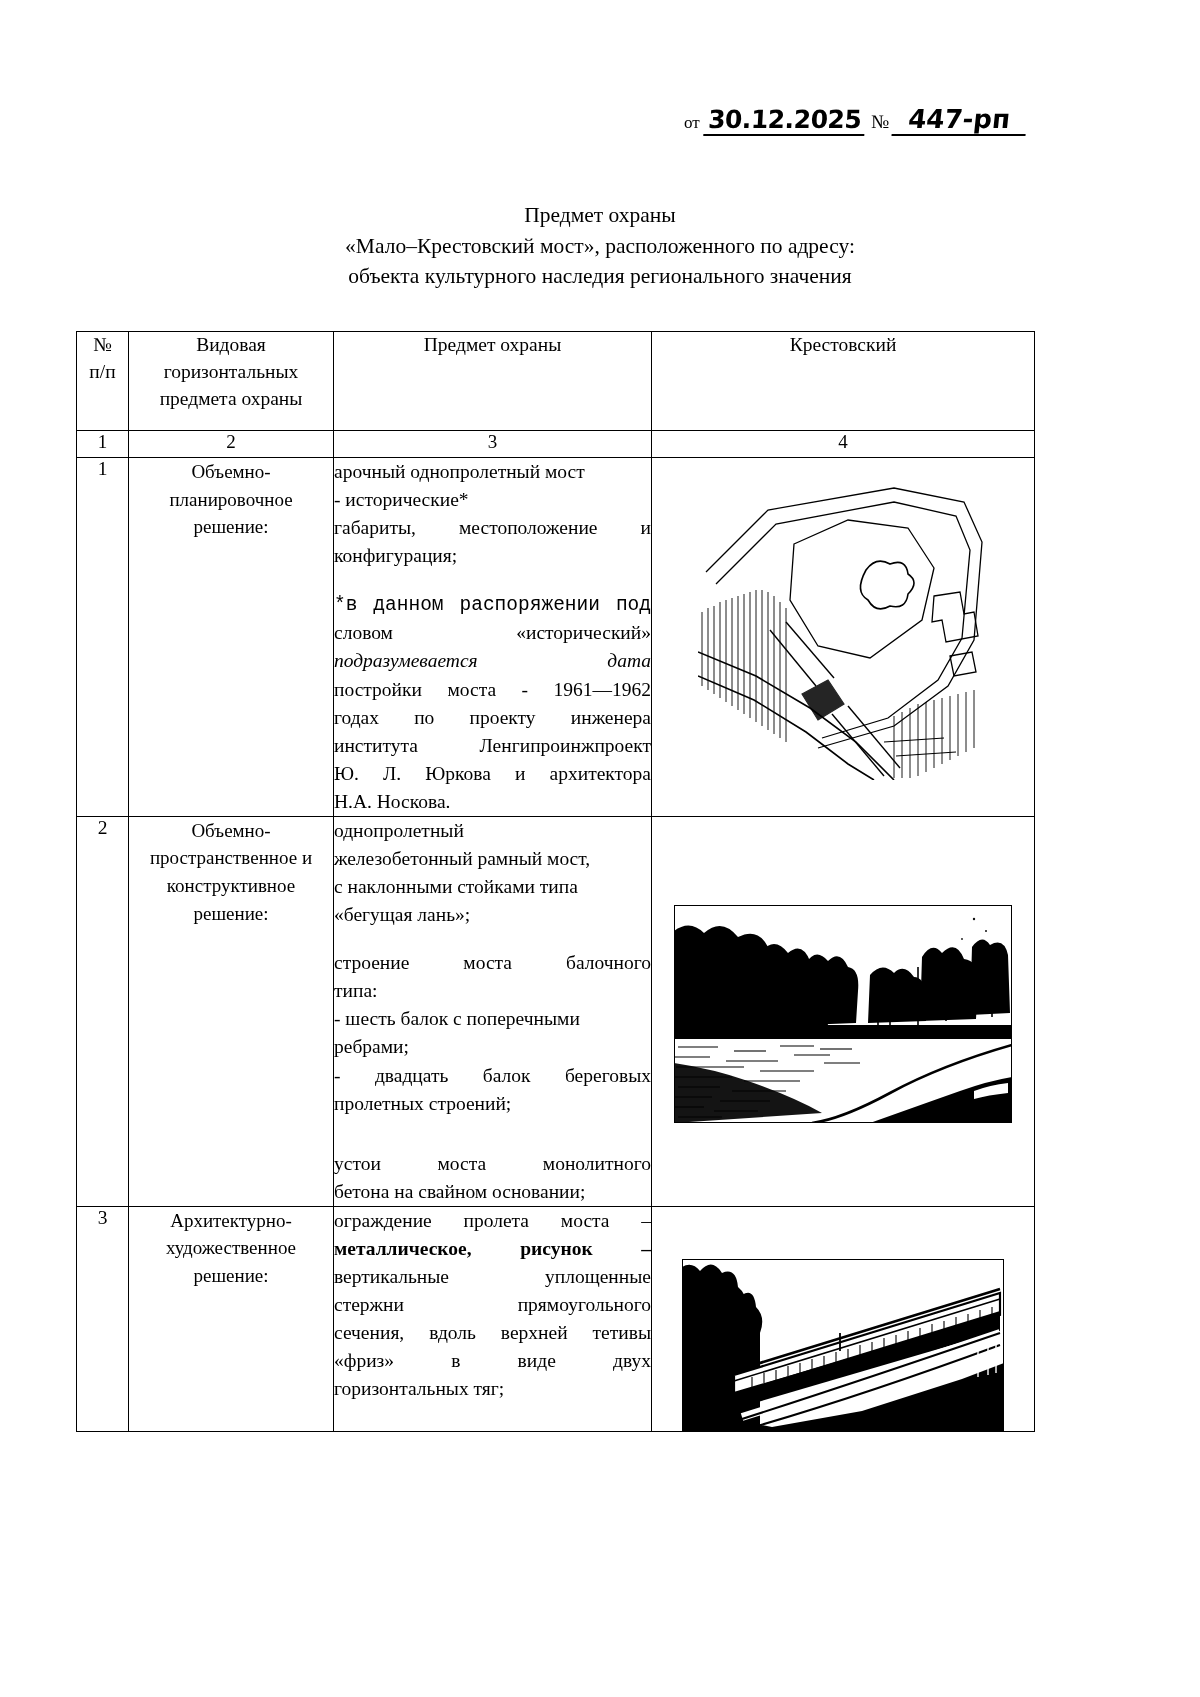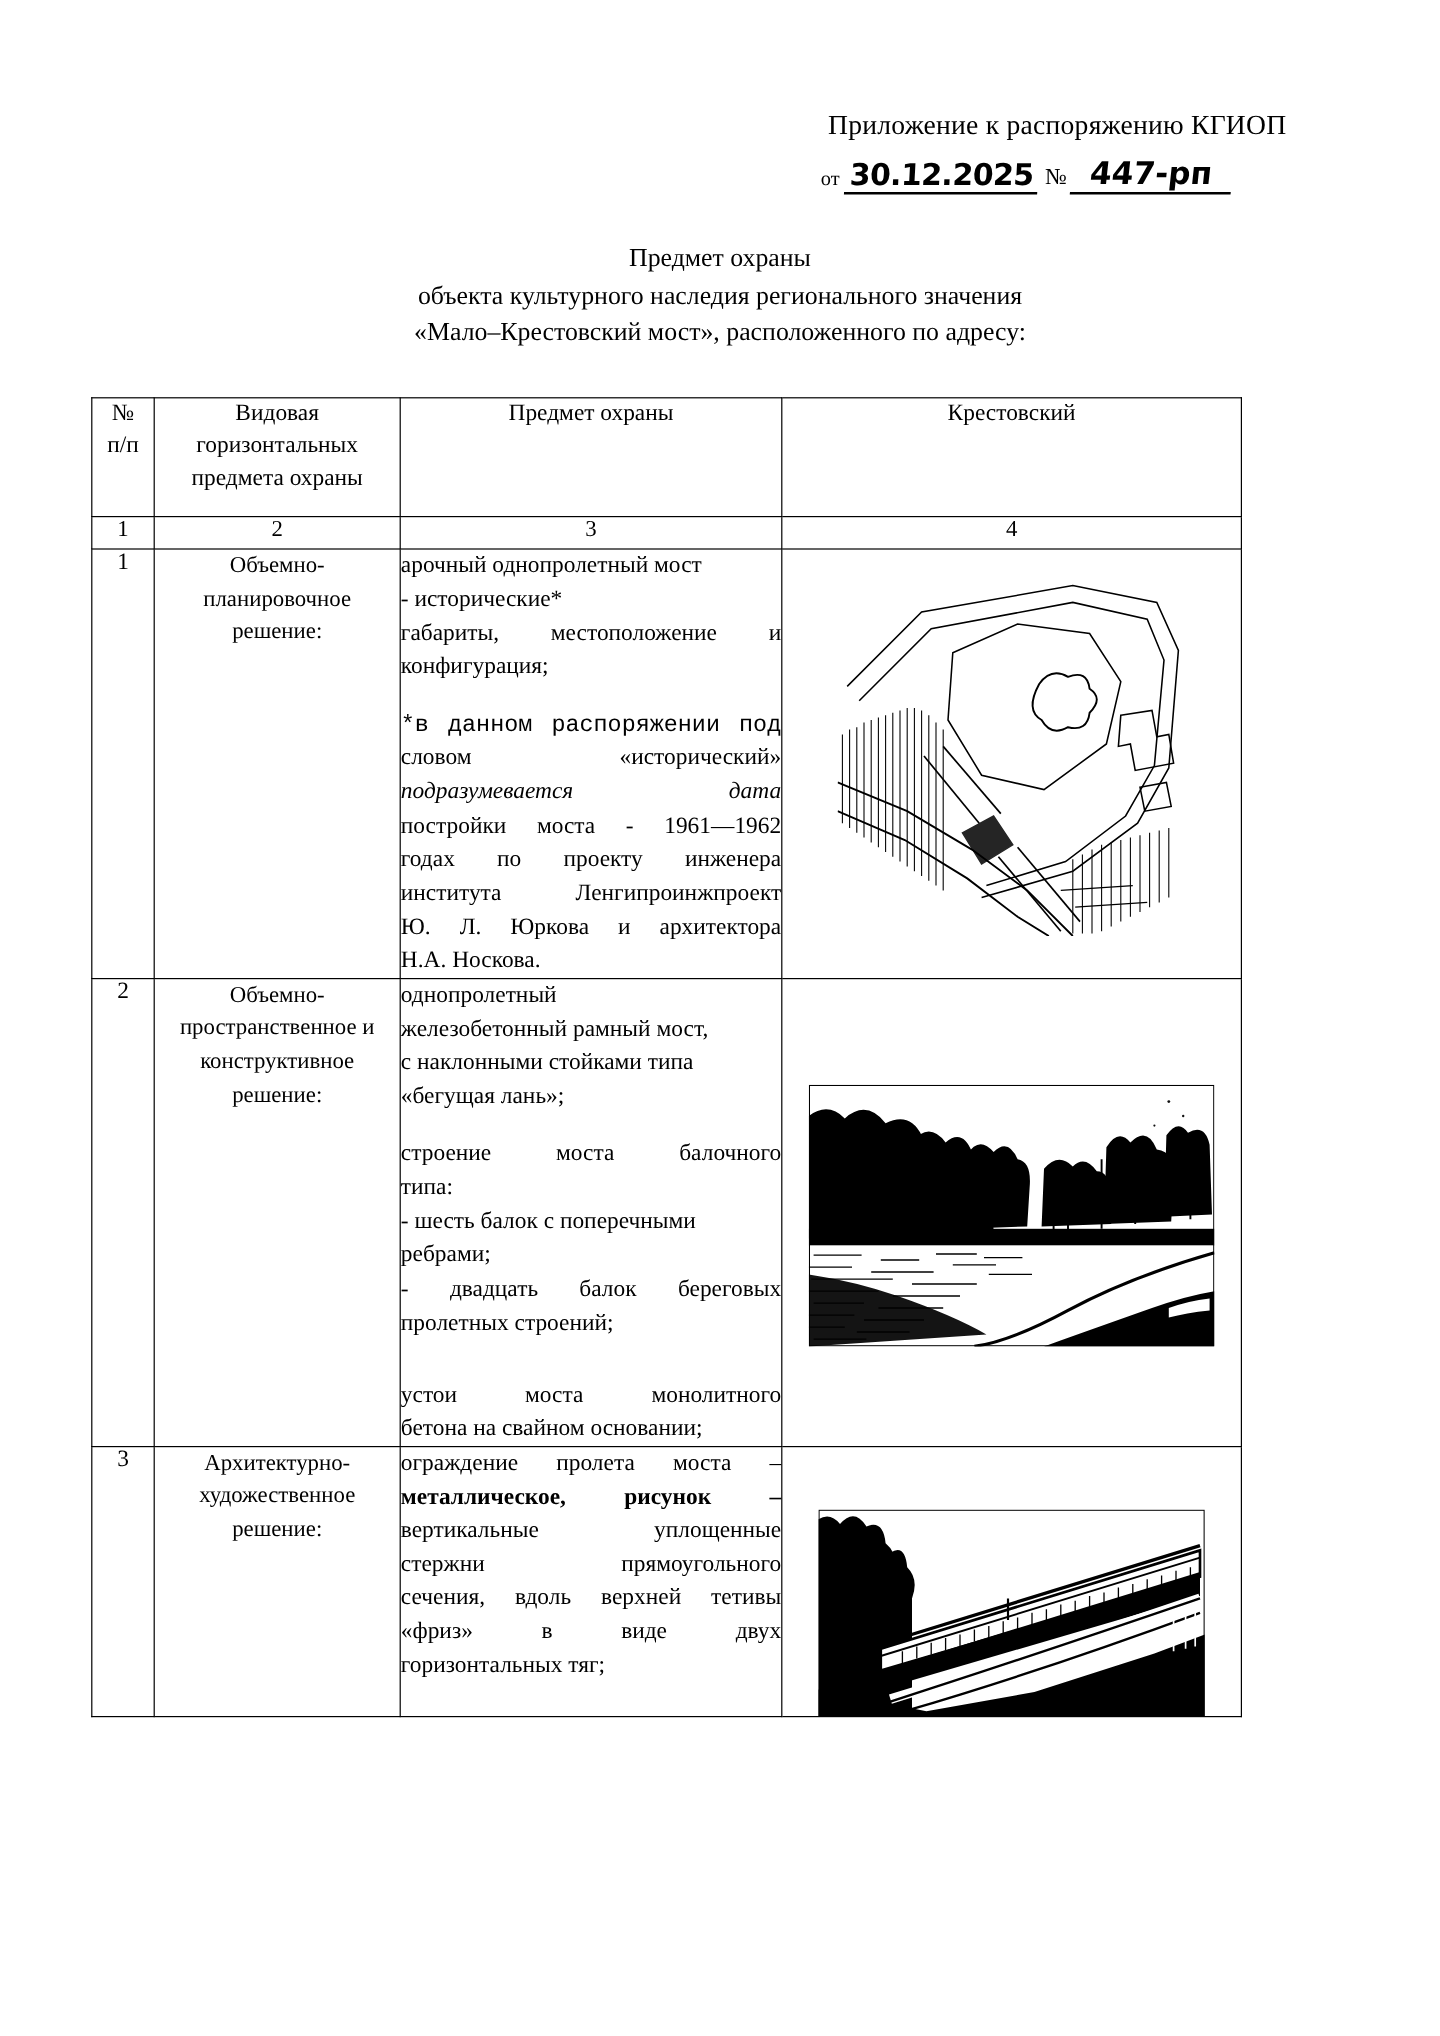--- a/index.html
+++ b/index.html
@@ -160,33 +160,32 @@
 
   
   .photo3 { margin: 52px auto 0 auto; display:block; }
 </style>
 </head>
 <body>
 
 <div class="page">
 
   <div class="header-block">
-    <div class="header-line1">Приложение к распоряжению КГИОП</div>
     <div class="header-line2">
       <span class="hand-label">от</span>
       <span class="hand-fill">30.12.2025</span>
       <span class="num-sign">№</span>
       <span class="hand-fill2">447-рп</span>
     </div>
   </div>
 
   <div class="title-block">
     <div class="t-line">Предмет охраны</div>
+    <div class="t-line">«Мало–Крестовский мост», расположенного по адресу:</div>
     <div class="t-line">объекта культурного наследия регионального значения</div>
-    <div class="t-line">«Мало–Крестовский мост», расположенного по адресу:</div>
   </div>
 
   <table class="doc">
     <colgroup>
       <col class="c1">
         <col class="c2">
         <col class="c3">
         <col class="c4">
     </colgroup>
     <thead>

